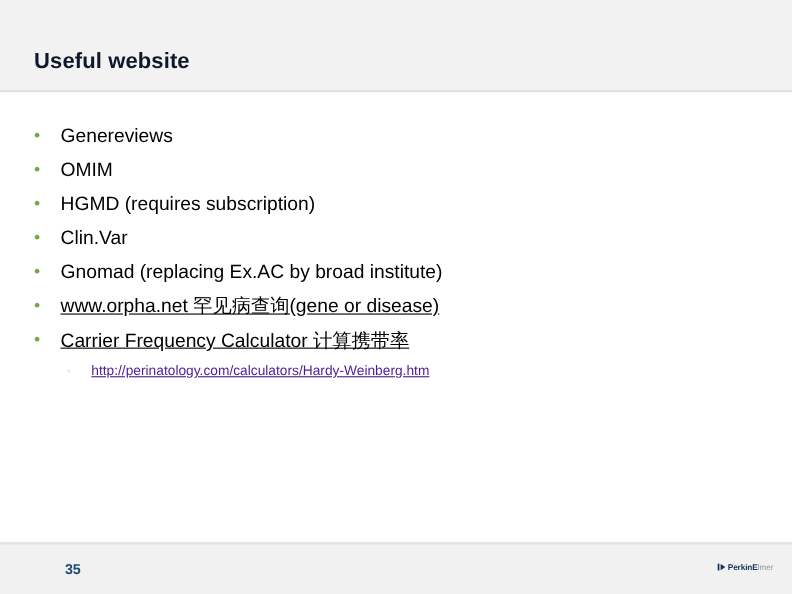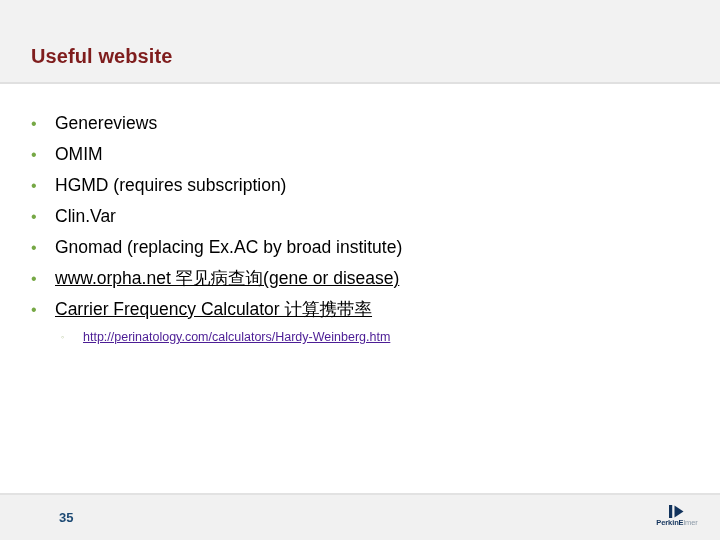--- a/index.html
+++ b/index.html
@@ -32,21 +32,21 @@
     flex: 0 0 auto;
     border-bottom: 2px solid #e0e0e0;
     box-sizing: border-box;
   }
   .slide-title {
     position: absolute;
     left: 31px;
     top: 45px;
     font-size: 20px;
     font-weight: bold;
-    color: #7f1d1d;
+    color: #0f172a;
     letter-spacing: 0.1px;
     white-space: nowrap;
   }
 
   
   .body-area {
     flex: 1 1 auto;
     position: relative;
     background: #ffffff;
   }
@@ -135,21 +135,20 @@
     color: #1d4a74;
     margin-left: 28px;
   }
   .logo {
     position: absolute;
     right: 17px;
     top: 5px;
     width: 52px;
     height: 32px;
     display: flex;
-    flex-direction: column;
     align-items: center;
     justify-content: center;
   }
   .logo-mark {
     display: block;
     margin-bottom: 1px;
   }
   .logo-text {
     font-size: 7.5px;
     line-height: 8px;

